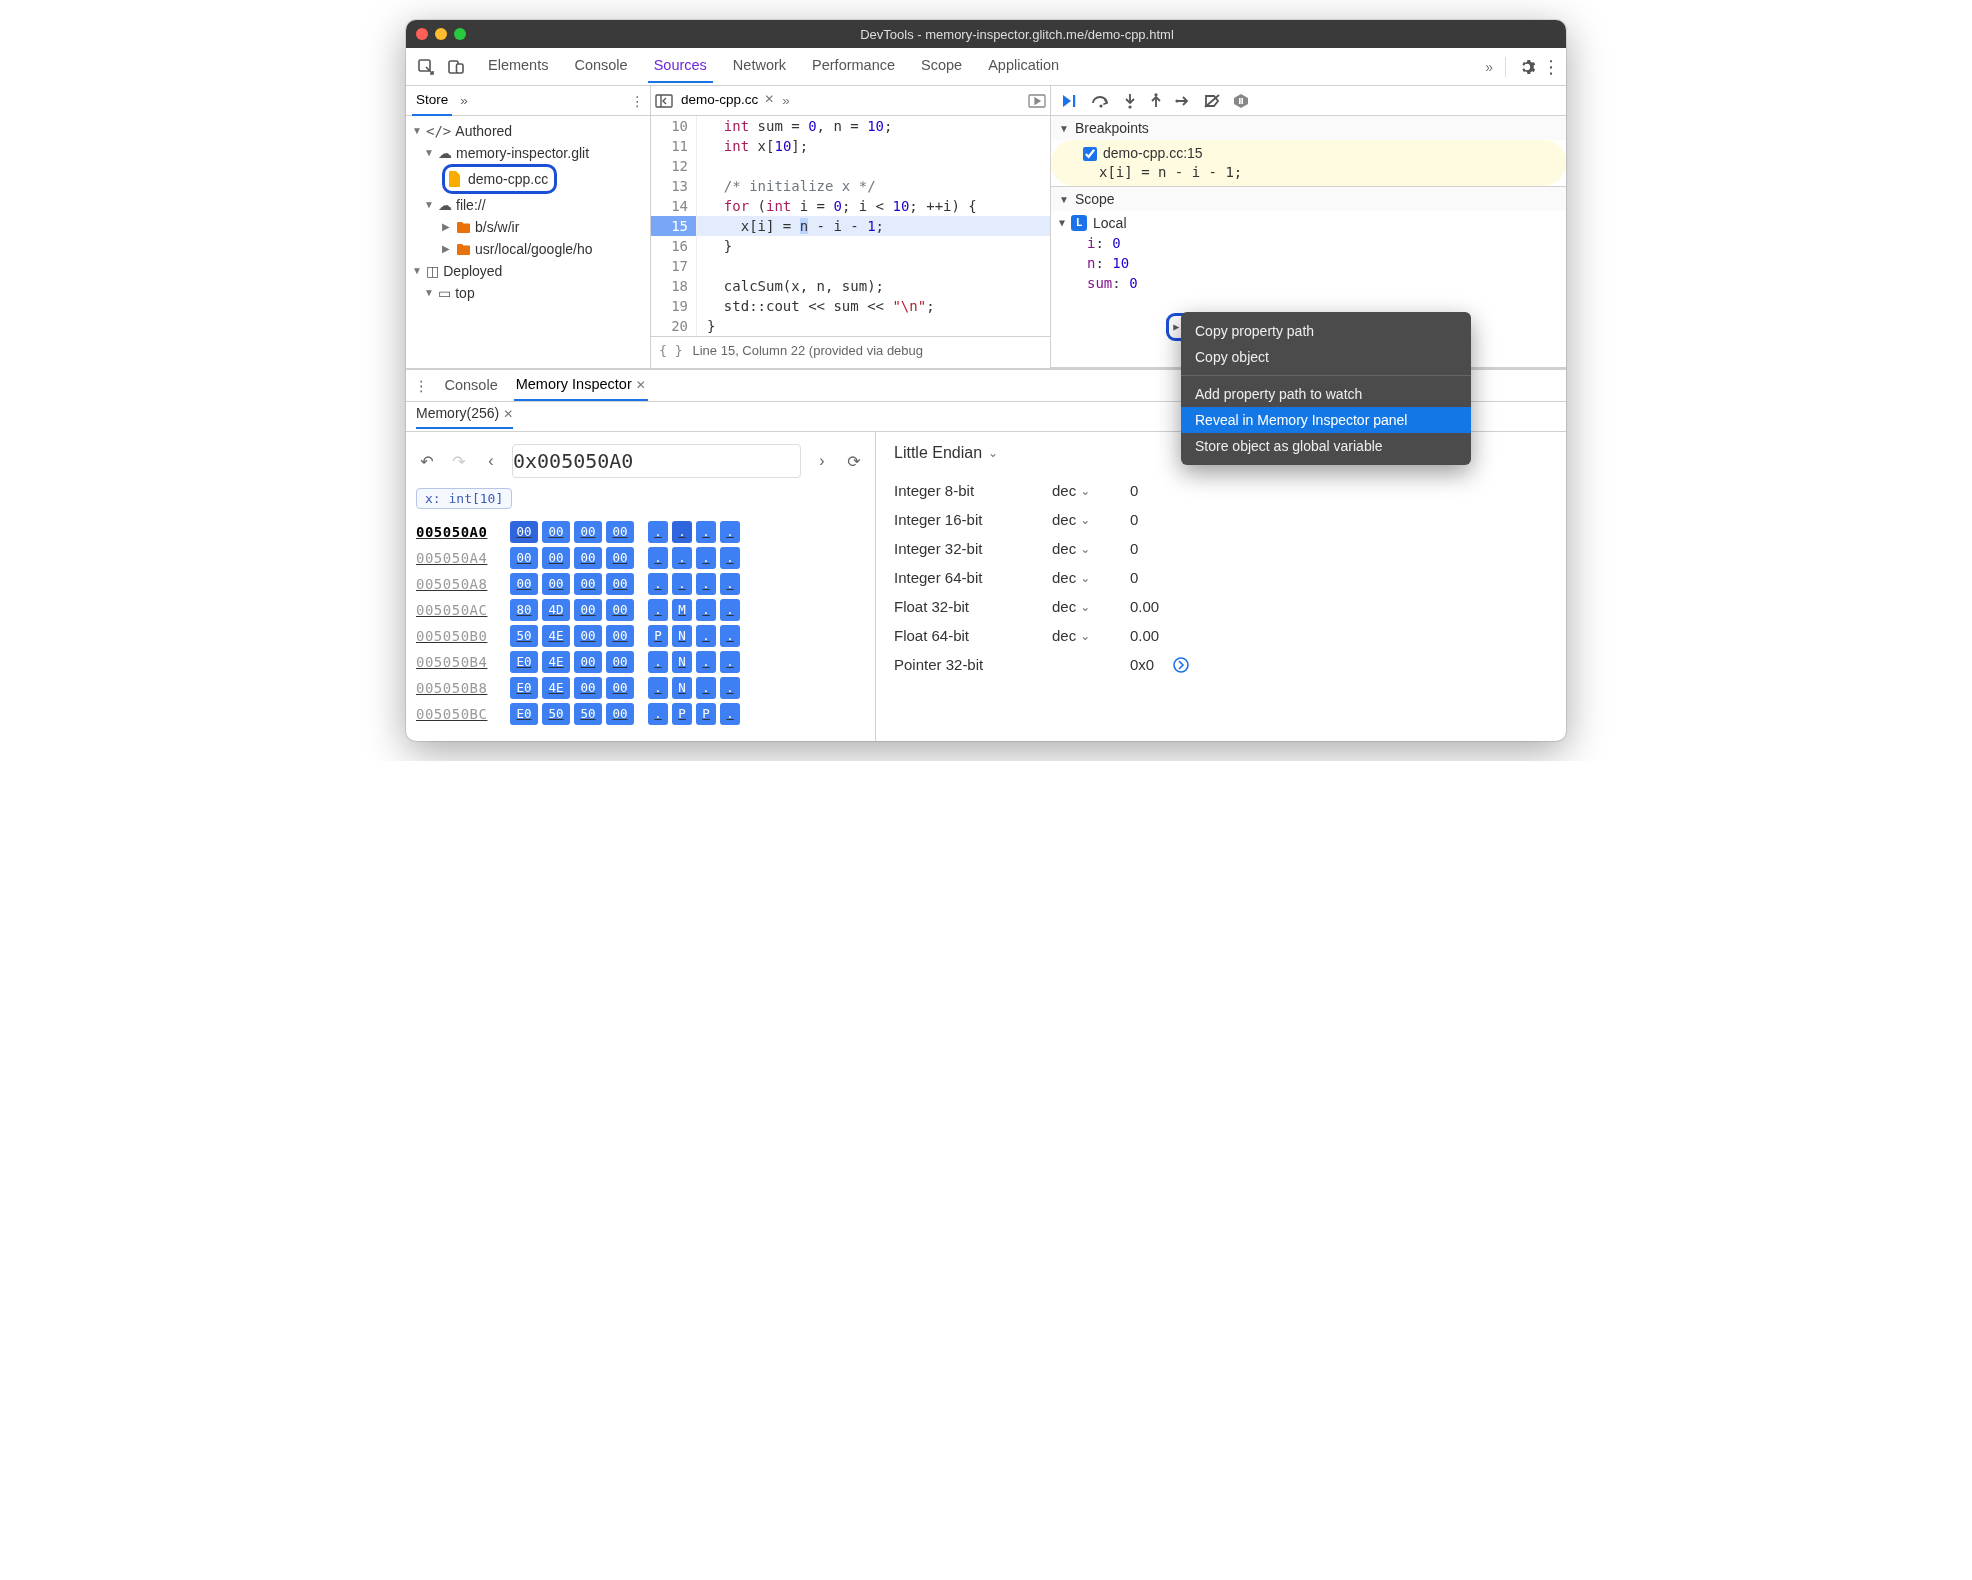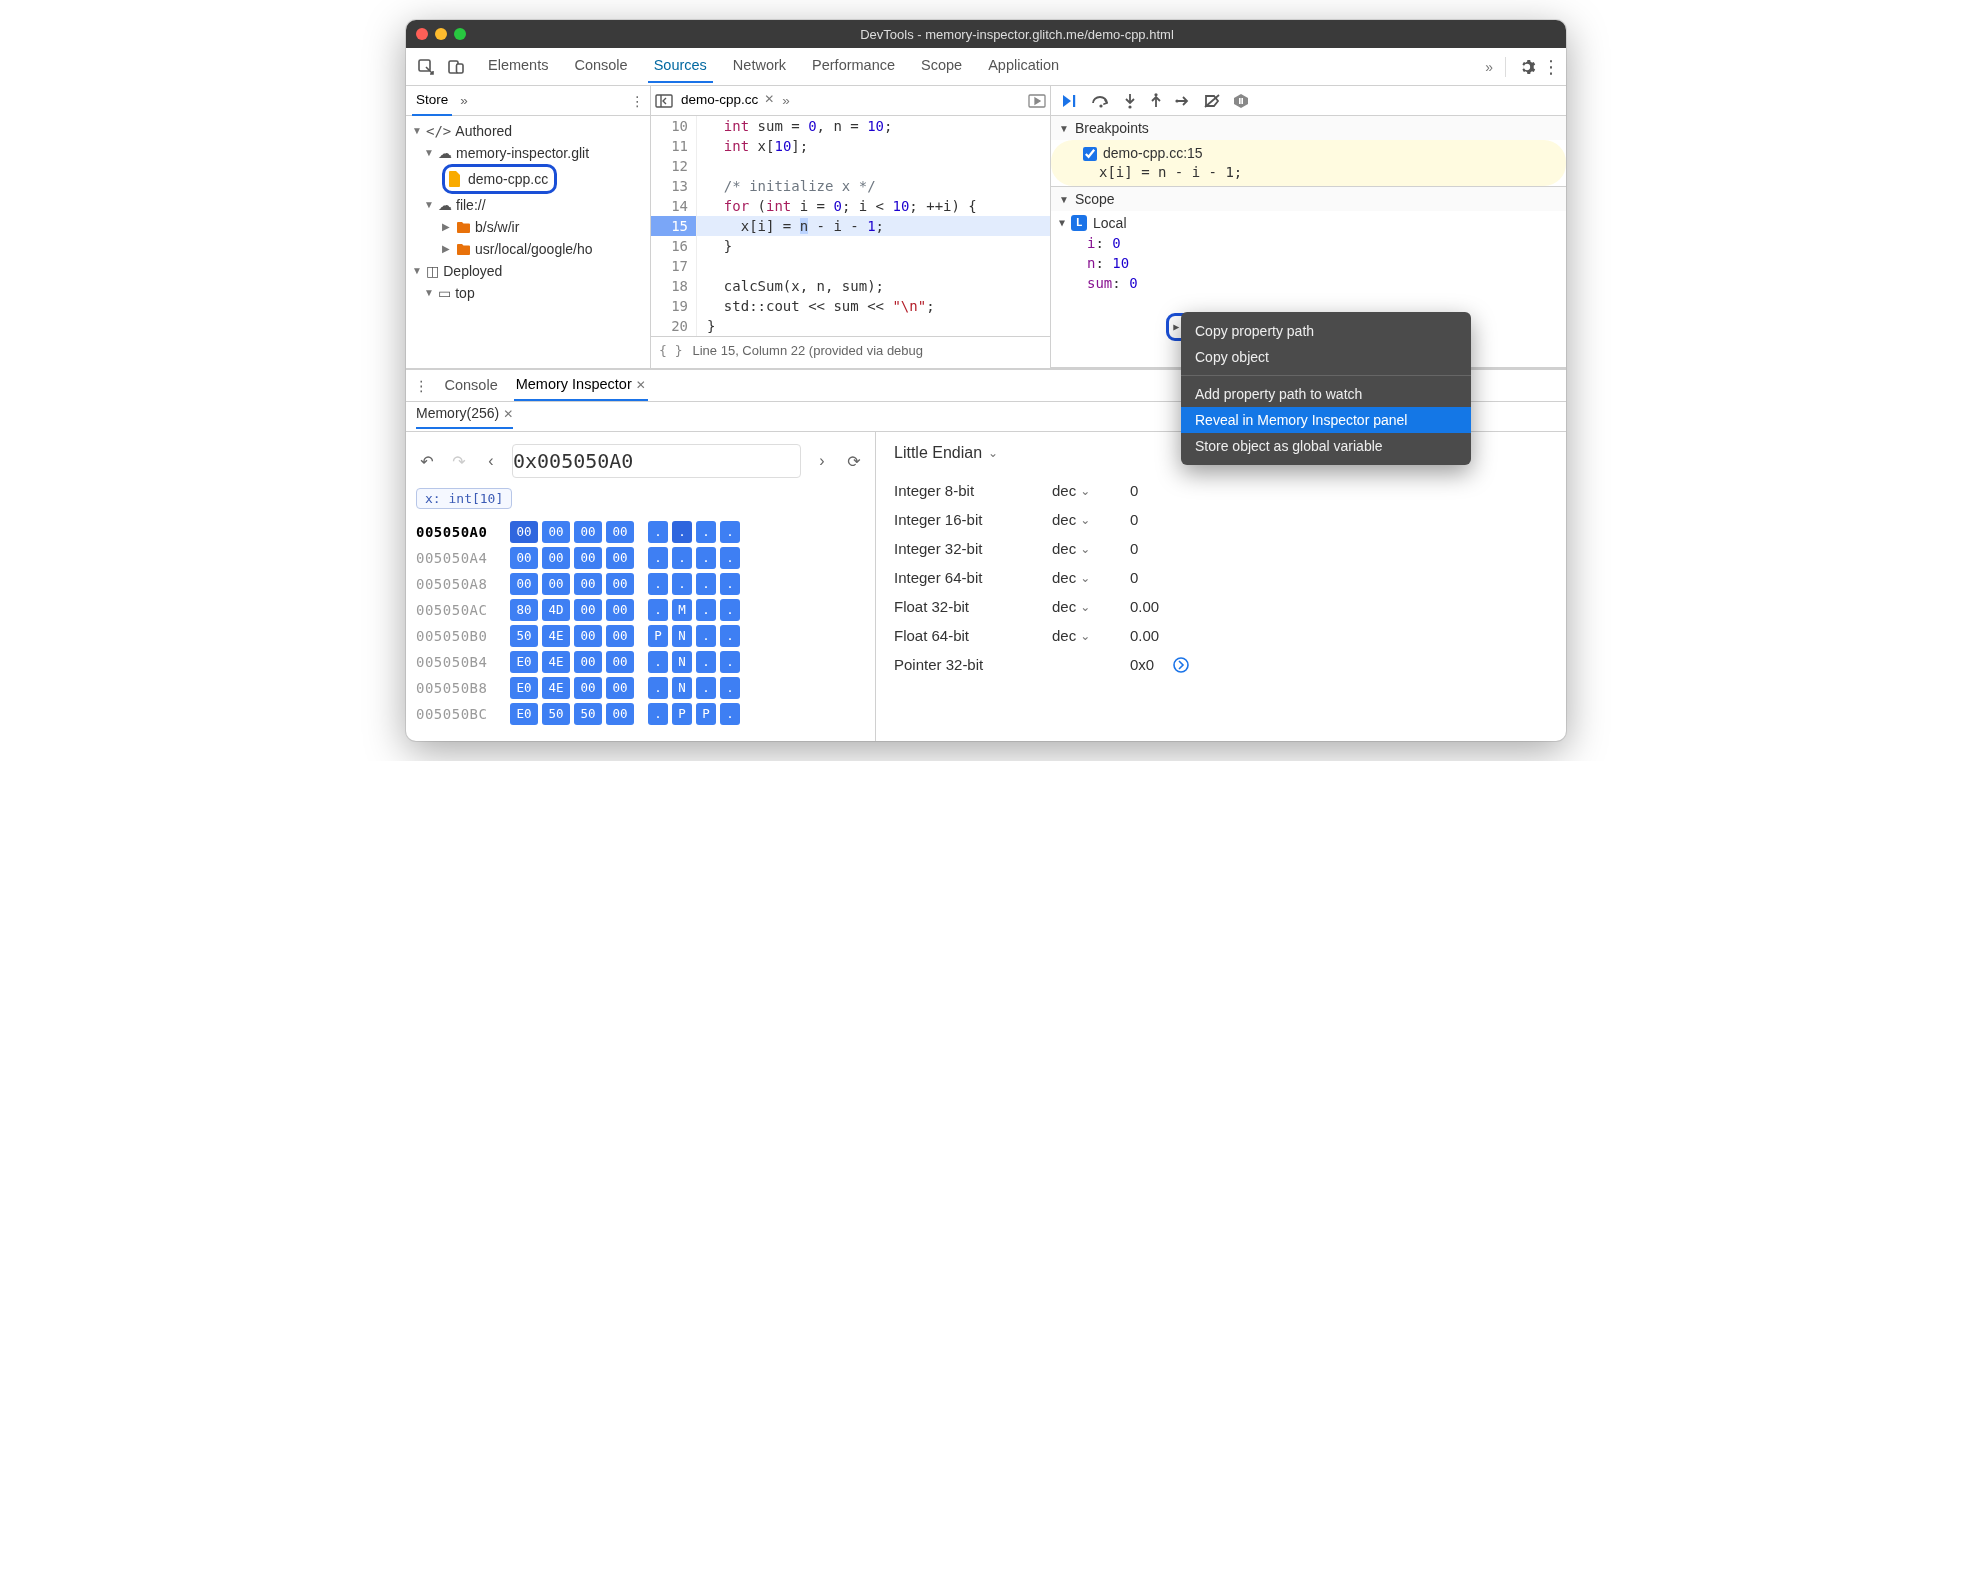--- a/index.html
+++ b/index.html
@@ -26,21 +26,21 @@
   .titlebar .title { flex: 1; text-align: center; font-weight: 500; }
 
   
   .tabstrip {
     display: flex; align-items: center; height: 38px; border-bottom: 1px solid var(--border);
     padding: 0 6px; gap: 2px; color: #555;
   }
   .tabstrip .iconbtn { width: 28px; height: 28px; display:flex; align-items:center; justify-content:center; color:#555; }
   .tabstrip .tabs { display:flex; gap: 14px; margin-left: 10px; flex:1; }
   .tabstrip .tab { padding: 7px 6px 8px; font-size: 14.5px; color:#555; cursor:default; }
-  .tabstrip .tab.active { color:#0369a1; border-bottom: 2px solid var(--accent); font-weight:500; }
+  .tabstrip .tab.active { color:#6d28d9; border-bottom: 2px solid var(--accent); font-weight:500; }
   .tabstrip .right { display:flex; align-items:center; gap:6px; }
 
   
   .mainrow { display:flex; border-bottom:1px solid var(--border); }
   .pane { border-right:1px solid var(--border); }
   .pane:last-child { border-right:none; }
   .pane-left { width: 245px; display:flex; flex-direction:column; }
   .pane-mid  { width: 400px; display:flex; flex-direction:column; }
   .pane-right{ flex:1; display:flex; flex-direction:column; position:relative; }
 
@@ -123,21 +123,21 @@
   .drawer-sub .mt.active { border-bottom:2px solid var(--accent); padding-bottom:6px; }
 
   .drawer-body { display:flex; }
   .mem-left { width:470px; border-right:1px solid var(--border); padding:8px 10px 14px; }
   .mem-nav { display:flex; align-items:center; gap:10px; margin:4px 0 10px; }
   .mem-nav .addr { flex:1; text-align:left; font-family:var(--code-font); font-size:20px; border:1px solid #ddd; padding:4px 0; border-radius:4px; }
   .mem-nav .navbtn { color:#666; font-size:16px; width:22px; text-align:center; }
   .chip { display:inline-block; border:1px solid #b7c6e8; border-radius:4px; padding:2px 8px; font-family:var(--code-font); font-size:13px; color:#3b5bb5; background:#f5f8ff; }
 
   .hex { margin-top:10px; font-family:var(--code-font); font-size:14px; line-height:26px; }
-  .hexrow { display:flex; align-items:center; gap:10px; }
+  .hexrow { display:flex; align-items:center; gap:10px;text-decoration:underline; }
   .hexaddr { width:84px; color:#9a9a9a; letter-spacing:0.5px; }
   .hexrow.first .hexaddr { color:#000; font-weight:600; }
   .bytes { display:flex; gap:4px; }
   .byte { width:28px; height:22px; display:inline-flex; align-items:center; justify-content:center; background:#3e7ff3; color:#fff; border-radius:3px; font-size:12.5px; }
   .byte.dark { background:#2f66de; }
   .asc { display:flex; gap:4px; margin-left:4px; }
   .ac { width:20px; height:22px; display:inline-flex; align-items:center; justify-content:center; background:#3e7ff3; color:#fff; border-radius:3px; font-size:12.5px; }
   .ac.dark { background:#2f66de; }
 
   .mem-right { flex:1; padding:8px 18px 14px; position:relative; }

